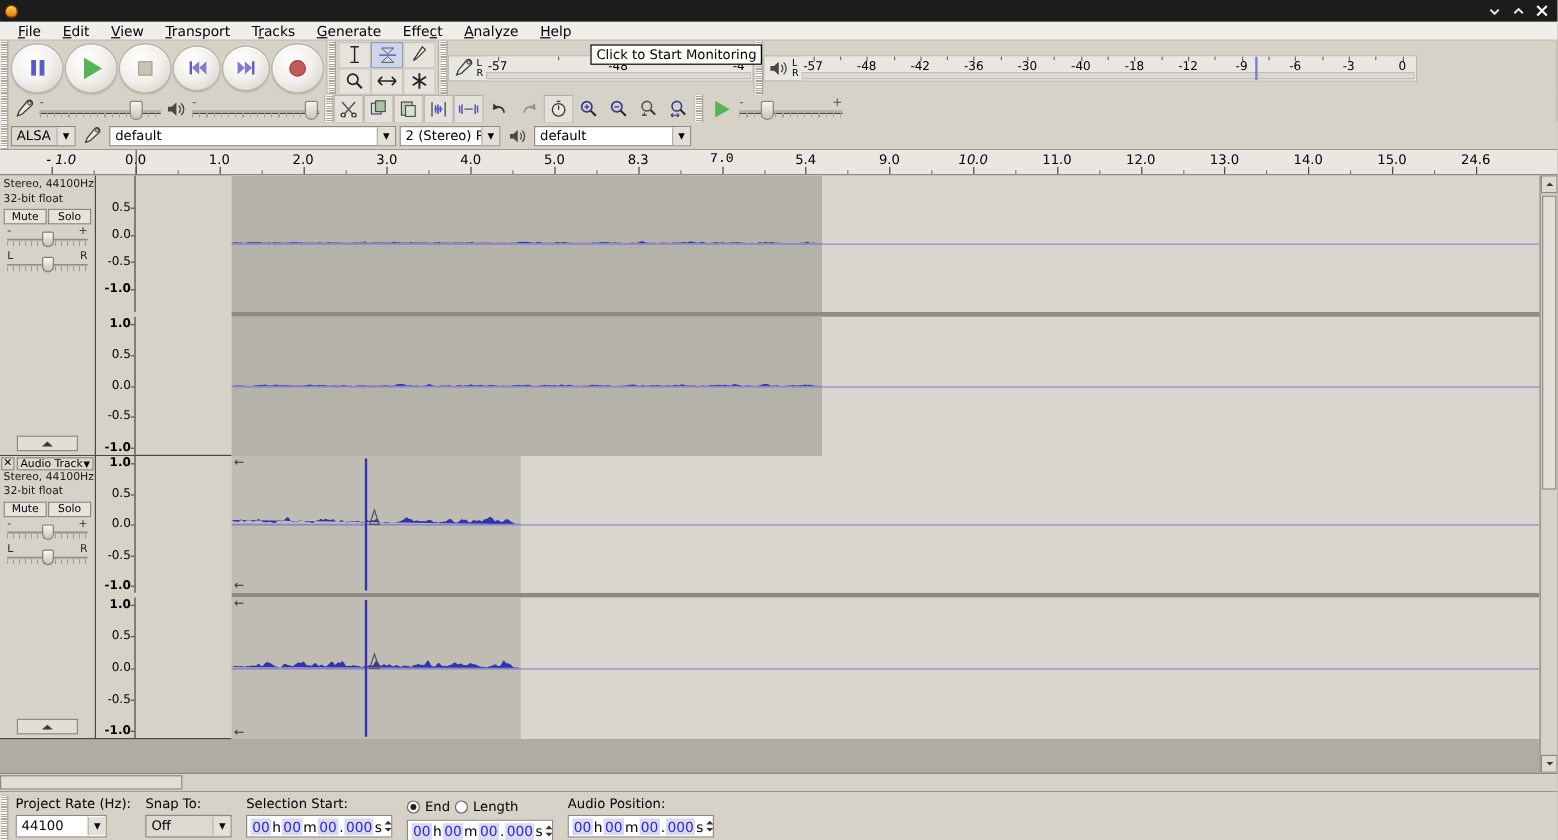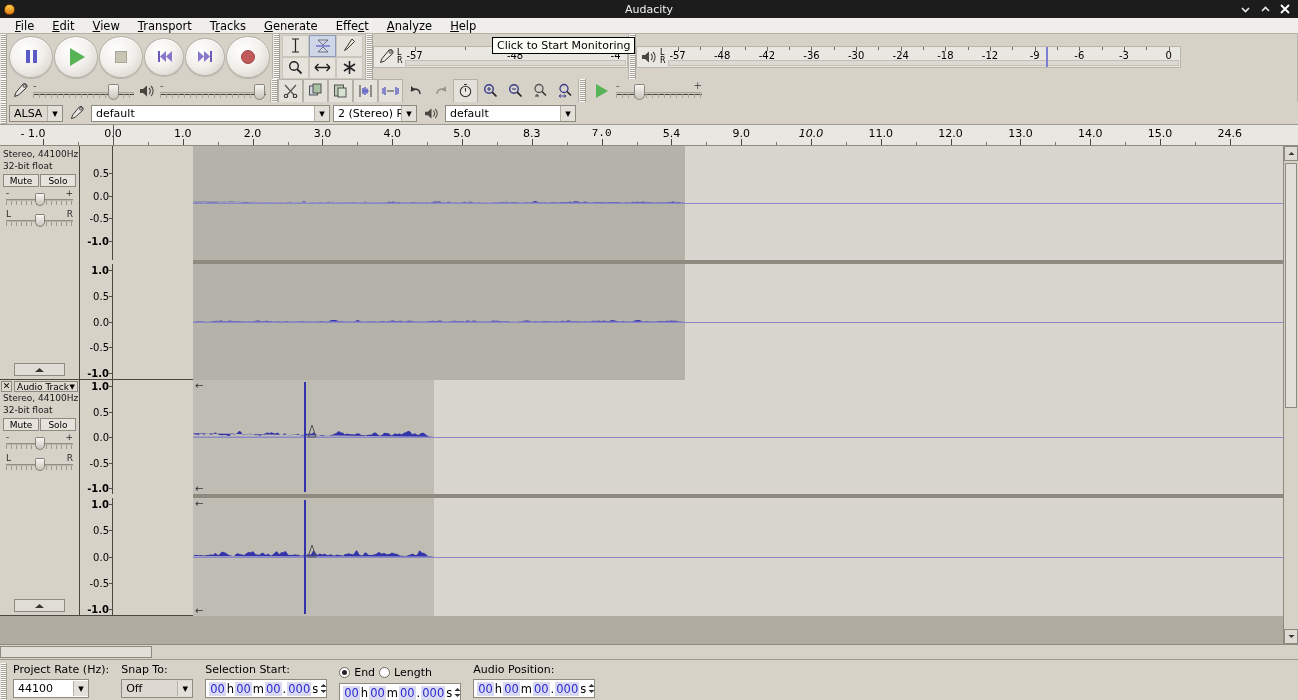--- a/index.html
+++ b/index.html
@@ -177,21 +177,20 @@
     display:flex;align-items:center;justify-content:center;cursor:pointer;}
   .radio .dot{width:5px;height:5px;border-radius:50%;background:#222;}
 </style>
 </head>
 <body>
 
 <div class="titlebar">
   <div class="tb-icon">
       <div class="bulb"></div>
     </div>
-  <div class="tb-title">Audacity</div>
   <div class="tb-btns">
     <div class="tb-btn">
       <svg width="9" height="7" viewBox="0 0 9 7">
           <path d="M1 2 L4.5 5.5 L8 2" stroke="#e8e8e8" stroke-width="1.6" fill="none"></path>
         </svg>
     </div>
     <div class="tb-btn">
       <svg width="9" height="7" viewBox="0 0 9 7">
           <path d="M1 5 L4.5 1.5 L8 5" stroke="#e8e8e8" stroke-width="1.6" fill="none"></path>
         </svg>
@@ -341,21 +340,21 @@
             <div class="tick" style="left: 99.2727px;"></div>
             <div class="lbl" style="left: 99.2727px;">-42</div>
             <div class="tick" style="left: 121.591px; height: 3px;"></div>
             <div class="tick" style="left: 143.909px;"></div>
             <div class="lbl" style="left: 143.909px;">-36</div>
             <div class="tick" style="left: 166.227px; height: 3px;"></div>
             <div class="tick" style="left: 188.545px;"></div>
             <div class="lbl" style="left: 188.545px;">-30</div>
             <div class="tick" style="left: 210.864px; height: 3px;"></div>
             <div class="tick" style="left: 233.182px;"></div>
-            <div class="lbl" style="left: 233.182px;">-24</div>
+            <div class="lbl" style="left: 233.182px;">-40</div>
             <div class="tick" style="left: 255.5px; height: 3px;"></div>
             <div class="tick" style="left: 277.818px;"></div>
             <div class="lbl" style="left: 277.818px;">-18</div>
             <div class="tick" style="left: 300.136px; height: 3px;"></div>
             <div class="tick" style="left: 322.455px;"></div>
             <div class="lbl" style="left: 322.455px;">-12</div>
             <div class="tick" style="left: 344.773px; height: 3px;"></div>
             <div class="tick" style="left: 367.091px;"></div>
             <div class="lbl" style="left: 367.091px;">-9</div>
             <div class="tick" style="left: 389.409px; height: 3px;"></div>
@@ -537,21 +536,21 @@
           <span class="cv">default</span>
           <span class="arrow">▾</span>
         </div>
       </div>
     </div>
   </div>
 </div>
 
 <div class="ruler" id="timeline-ruler">
     <div class="maj" style="left: 43.2px;"></div>
-    <div class="rl" style="left: 33px;">- 1.0</div>
+    <div class="rl" style="left: 51px; font-style: italic;">- 1.0</div>
     <div class="min" style="left: 78.1px;"></div>
     <div class="maj" style="left: 113px;"></div>
     <div class="rl" style="left: 113px;">0.0</div>
     <div class="min" style="left: 147.9px;"></div>
     <div class="maj" style="left: 182.8px;"></div>
     <div class="rl" style="left: 182.8px;">1.0</div>
     <div class="min" style="left: 217.7px;"></div>
     <div class="maj" style="left: 252.6px;"></div>
     <div class="rl" style="left: 252.6px;">2.0</div>
     <div class="min" style="left: 287.5px;"></div>

